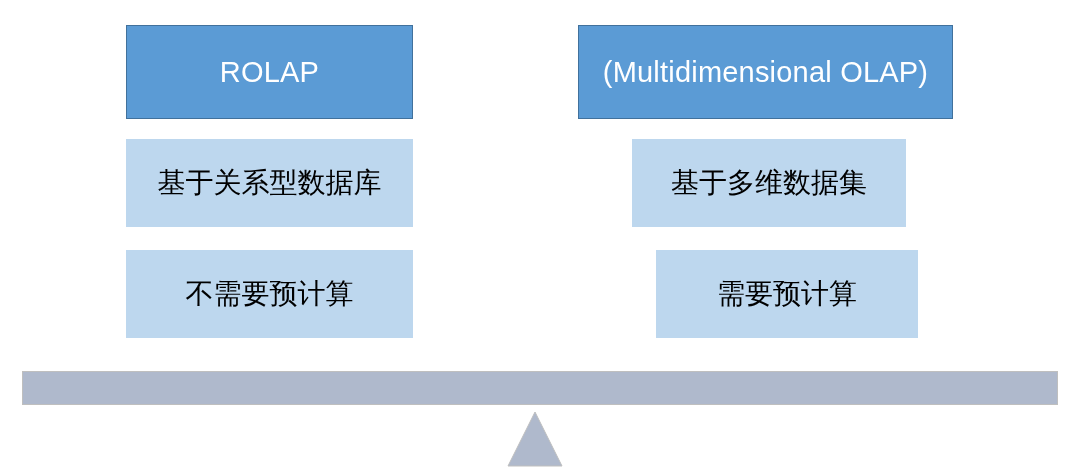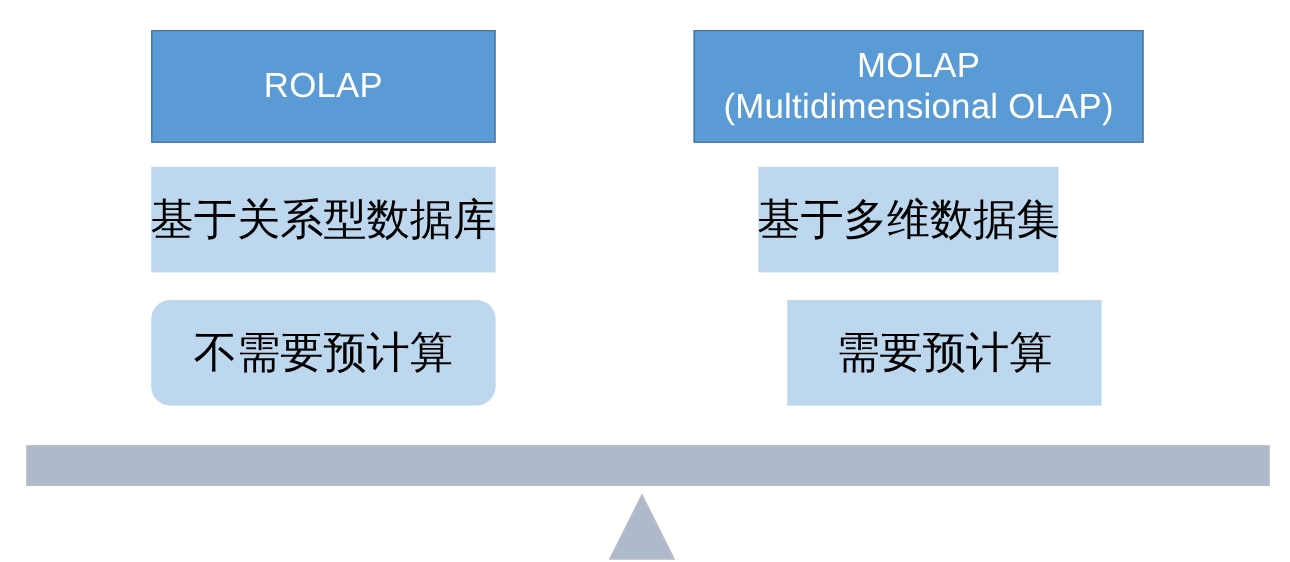--- a/index.html
+++ b/index.html
@@ -57,45 +57,44 @@
   
   .attr-box {
     position: absolute;
     box-sizing: border-box;
     background: #BDD7EE;
     color: #000000;
     display: flex;
     align-items: center;
     justify-content: center;
     text-align: center;
-    font-size: 36px;
+    font-size: 28px;
     line-height: 1.2;
   }
   .attr-box .attr-text {
     display: block;
     white-space: nowrap;
   }
 
   #rolap-attr-1 {
     left: 126px;
     top: 139px;
     width: 287px;
     height: 88px;
   }
   #rolap-attr-2 {
     left: 126px;
     top: 250px;
     width: 287px;
     height: 88px;
-    border-radius: 16px;
   }
   #molap-attr-1 {
     left: 632px;
     top: 139px;
-    width: 250px;
+    width: 274px;
     height: 88px;
   }
   #molap-attr-2 {
     left: 656px;
     top: 250px;
     width: 262px;
     height: 88px;
   }
 
   
@@ -133,21 +132,20 @@
 
   <div id="rolap-attr-1" class="attr-box">
     <span class="attr-text">基于关系型数据库</span>
   </div>
 
   <div id="rolap-attr-2" class="attr-box">
     <span class="attr-text">不需要预计算</span>
   </div>
 
   <div id="molap-header" class="header-box">
-    <span class="line1">MOLAP</span>
     <span class="line2">(Multidimensional OLAP)</span>
   </div>
 
   <div id="molap-attr-1" class="attr-box">
     <span class="attr-text">基于多维数据集</span>
   </div>
 
   <div id="molap-attr-2" class="attr-box">
     <span class="attr-text">需要预计算</span>
   </div>

